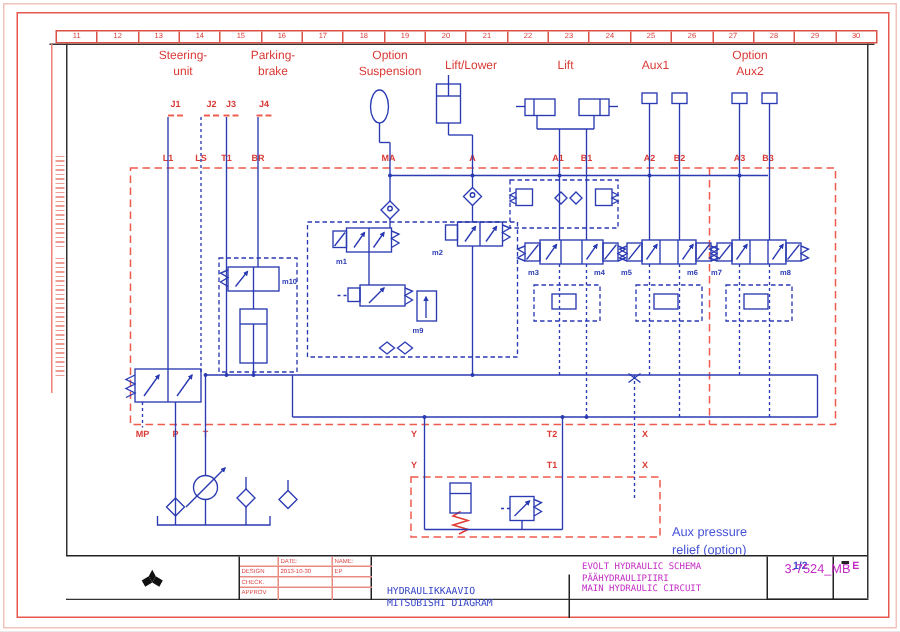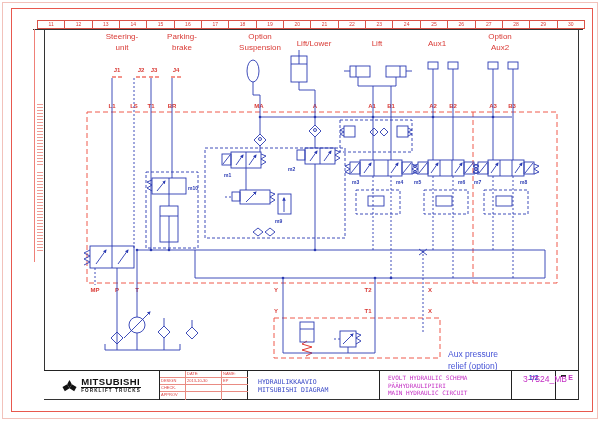--- a/index.html
+++ b/index.html
@@ -33,21 +33,21 @@
   .logo-text{display:flex;flex-direction:column;line-height:1;}
   .logo-brand{font-size:9.5px;font-weight:bold;letter-spacing:.4px;color:#111;
               border-bottom:1.5px solid #111;padding-bottom:1px;}
   .logo-sub{font-size:4.6px;font-weight:bold;letter-spacing:1.1px;color:#111;margin-top:1px;}
   .table-cell{left:116px;width:88px;border-right:1px solid #222;font-size:4px;color:#d44;}
   .trow{position:absolute;left:0;width:88px;box-sizing:border-box;border-bottom:1px solid #e98b82;}
   .tcol{position:absolute;top:0;bottom:0;box-sizing:border-box;border-right:1px solid #e98b82;
         overflow:hidden;white-space:nowrap;padding-left:1px;line-height:6px;}
   .title-cell{left:204px;width:132px;border-right:1px solid #222;color:#3847c6;
               font-family:"DejaVu Sans Mono",monospace;font-size:6.5px;line-height:8px;
-              display:flex;flex-direction:column;justify-content:center;padding-left:10px;}
+              display:flex;flex-direction:column;justify-content:center;padding-left:10px;margin-top:12px;}
   .desc-cell{left:336px;width:132px;border-right:1px solid #222;color:#c32cc3;
              font-family:"DejaVu Sans Mono",monospace;font-size:6px;line-height:7.5px;
              display:flex;flex-direction:column;justify-content:center;padding-left:8px;}
   .page-cell{left:468px;width:44px;height:13px;border-right:1px solid #222;border-bottom:1px solid #222;
              color:#3847c6;font-size:7px;text-align:center;line-height:13px;font-weight:bold;}
   .rev-cell{left:512px;width:22px;height:13px;border-bottom:1px solid #222;color:#c32cc3;font-size:7px;
             text-align:center;line-height:13px;font-weight:bold;}
   .rev-flag{display:inline-block;width:5px;height:2px;background:#222;vertical-align:middle;
             margin-right:2px;margin-bottom:4px;}
   .num-cell{left:468px;top:13px;width:66px;height:16px;color:#c32cc3;font-size:8.5px;
@@ -410,24 +410,20 @@
 
   <div class="tb">
     <div class="cell logo-cell">
       <svg width="15" height="14" viewBox="0 0 16 14">
         <g fill="#111">
           <polygon points="8,0.5 10.5,5 8,9.5 5.5,5"></polygon>
           <polygon points="8,9.5 5.5,5 0.5,8 3,12.5"></polygon>
           <polygon points="8,9.5 10.5,5 15.5,8 13,12.5"></polygon>
         </g>
       </svg>
-      <div class="logo-text">
-        <span class="logo-brand">MITSUBISHI</span>
-        <span class="logo-sub">FORKLIFT TRUCKS</span>
-      </div>
     </div>
 
     <div class="cell table-cell">
       <div class="trow" style="top:0;height:7px;">
         <div class="tcol" style="left:0;width:26px;"></div>
         <div class="tcol" style="left:26px;width:36px;">DATE:</div>
         <div class="tcol" style="left:62px;width:26px;border-right:none;">NAME:</div>
       </div>
       <div class="trow" style="top:7px;height:7px;">
         <div class="tcol" style="left:0;width:26px;">DESIGN</div>

